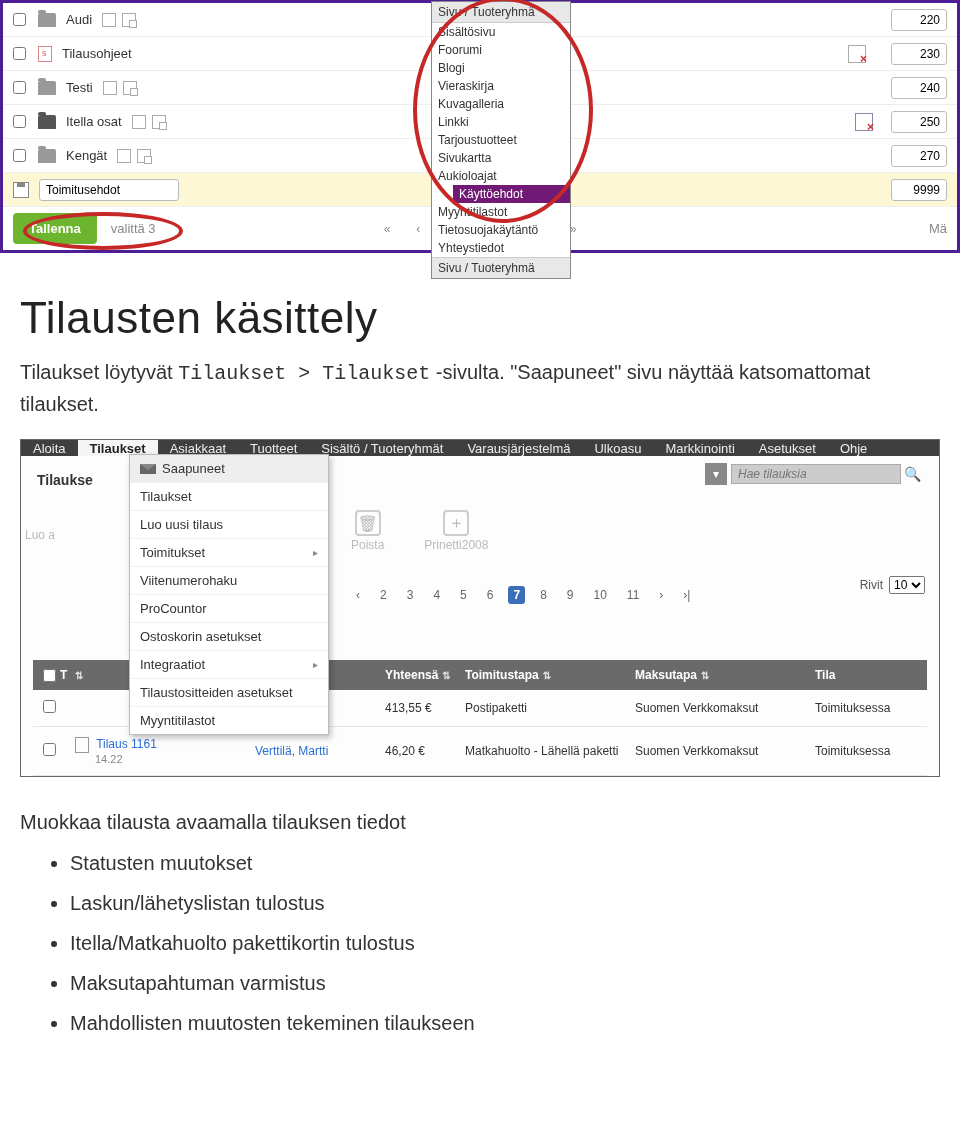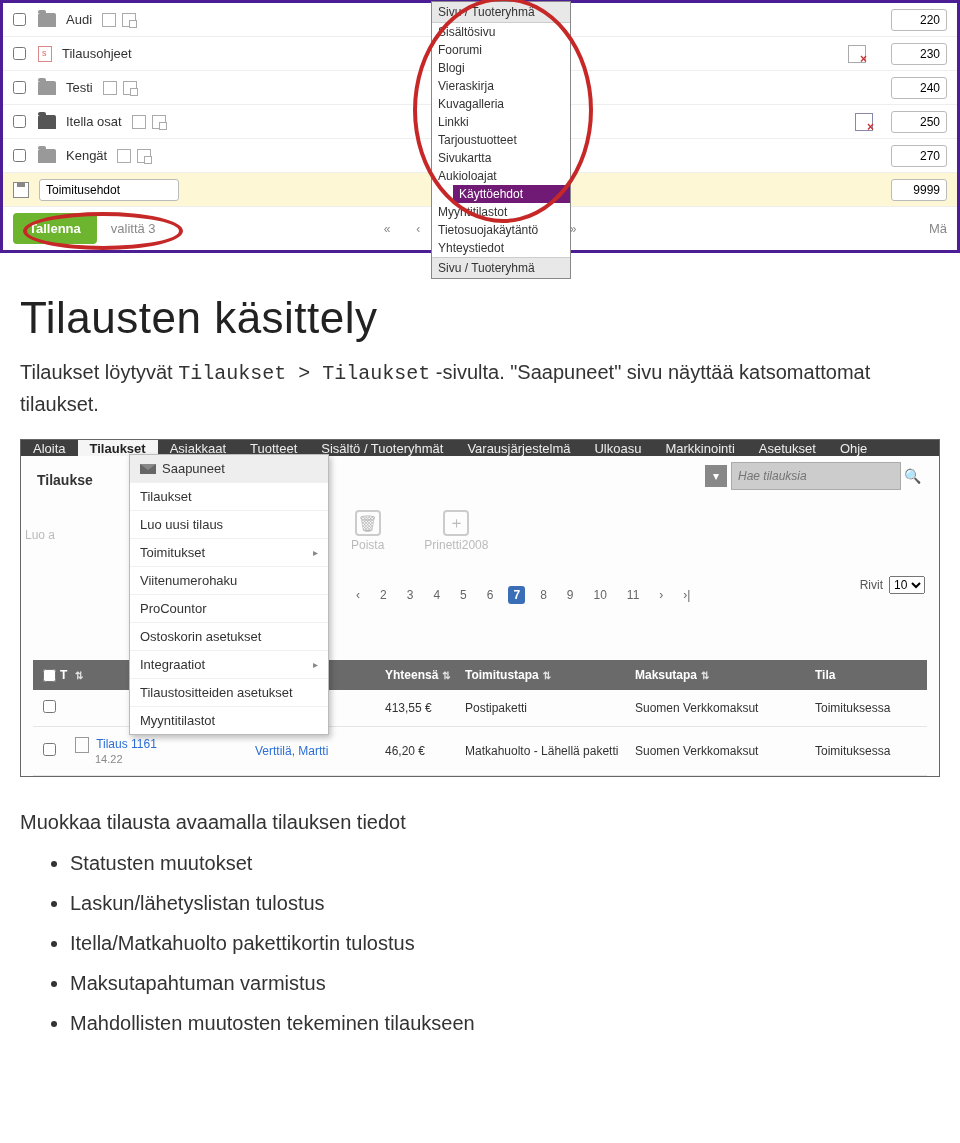--- a/index.html
+++ b/index.html
@@ -54,21 +54,21 @@
   
   
   .shot2 { border:1px solid #666; margin:20px 0 30px 0; background:#fdfdfd; }
   .topbar { background:#3f3f3f; color:#eee; display:flex; font-size:13px; height:16px; align-items:stretch; }
   .topbar .tab { padding:8px 12px; cursor:default; display:flex; align-items:center; }
   .topbar .tab.active { background:#f5f5f5; color:#222; font-weight:bold; }
   .shot2-body { position:relative; padding:10px 12px 0 12px; min-height:200px; }
   .breadcrumb { font-size:14px; font-weight:bold; color:#333; padding:6px 0 14px 4px; }
   .search-wrap { position:absolute; right:14px; top:6px; display:flex; align-items:center; }
   .search-wrap .star { width:22px; height:22px; background:#888; margin-right:4px; display:flex; align-items:center; justify-content:center; color:#fff; font-size:12px; }
-  .search-wrap input { width:170px; height:28px; border:1px solid #aaa; background:#ccc; color:#fff; padding:0 6px; font-size:12px; font-style:italic; }
+  .search-wrap input { width:170px; height:20px; border:1px solid #aaa; background:#ccc; color:#fff; padding:0 6px; font-size:12px; font-style:italic; }
   .search-wrap .mag { width:24px; height:24px; display:flex; align-items:center; justify-content:center; color:#888; font-size:14px; }
   
   .submenu { position:absolute; left:108px; top:-2px; width:200px; background:#fff; border:1px solid #bbb; box-shadow:2px 3px 6px rgba(0,0,0,0.25); font-size:13px; z-index:20; }
   .submenu .sm-head { background:#eee; padding:6px 10px; display:flex; align-items:center; gap:6px; }
   .submenu .env { width:16px; height:10px; background:#666; position:relative; }
   .submenu .env::after { content:""; position:absolute; left:0; top:0; border-left:8px solid transparent; border-right:8px solid transparent; border-top:6px solid #888; }
   .submenu .sm-item { padding:6px 10px; border-top:1px solid #f0f0f0; display:flex; align-items:center; justify-content:space-between; }
   .submenu .arr::after { content:"▸"; color:#888; font-size:10px; }
   
   .toolbar-ghost { position:absolute; left:330px; top:54px; display:flex; gap:40px; color:#bbb; font-size:12px; align-items:center; }

